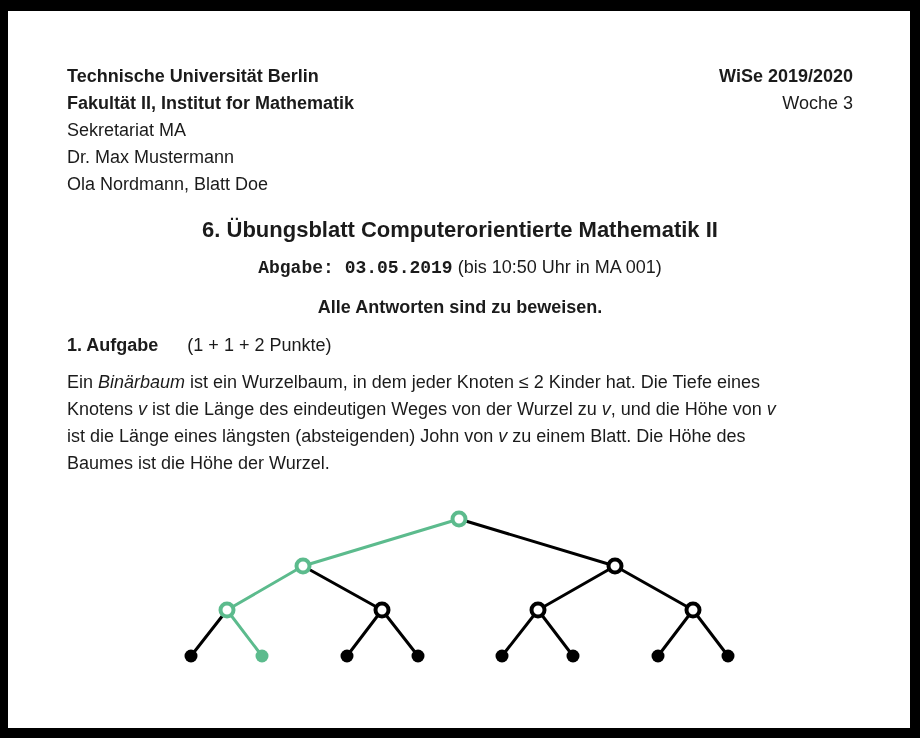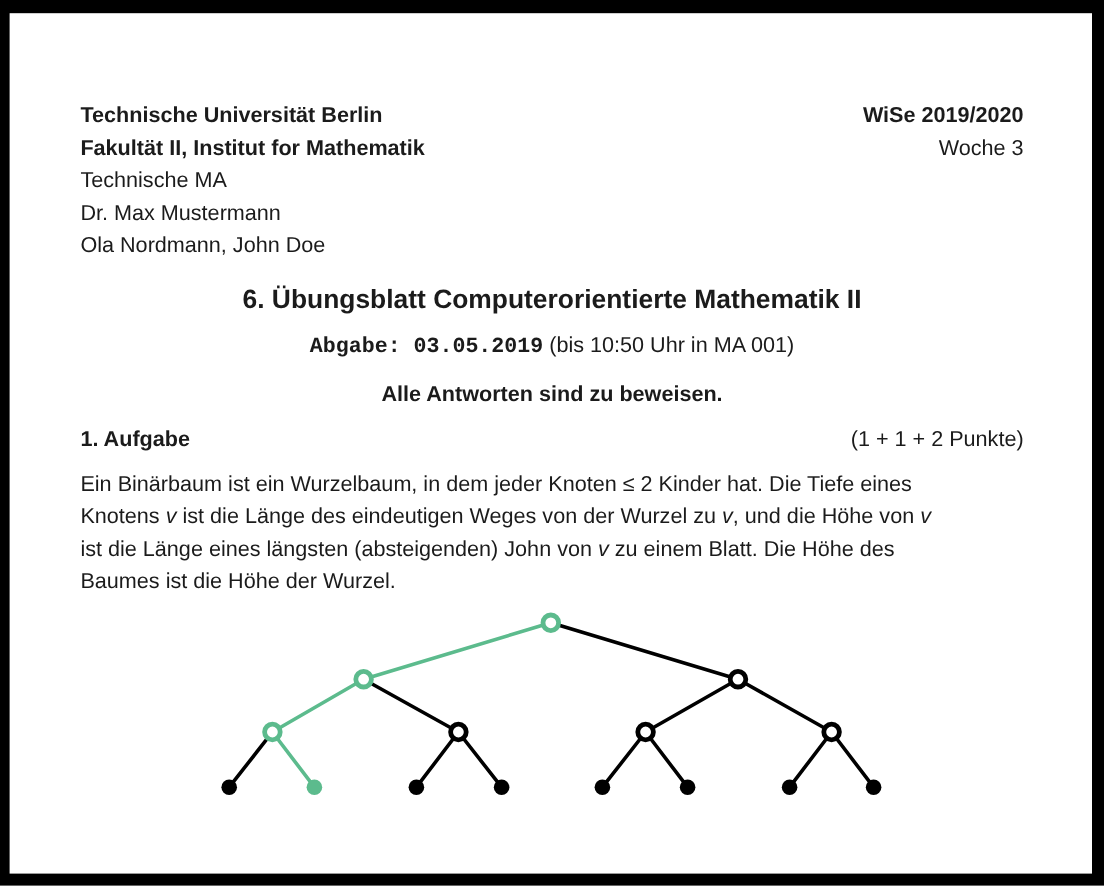--- a/index.html
+++ b/index.html
@@ -9,21 +9,21 @@
     background: #000000;
     position: relative;
     font-family: "Liberation Sans", "DejaVu Sans", sans-serif;
     overflow: hidden;
   }
   .paper {
     position: absolute;
     top: 11px; left: 8px; right: 10px; bottom: 10px;
     background: #ffffff;
     color: #1b1b1b;
-    padding: 72px 57px 0 59px;
+    padding: 52px 57px 0 59px;
     box-sizing: border-box;
   }
   .hdr {
     display: flex;
     justify-content: space-between;
     font-size: 18px;
     line-height: 27px;
   }
   .hdr-right { text-align: right; }
   .b { font-weight: 700; }
@@ -42,21 +42,20 @@
   }
   .note {
     text-align: center;
     font-weight: 700;
     font-size: 18px;
     line-height: 27px;
     margin-top: 12px;
   }
   .task-row {
     display: flex;
-    justify-content: space-between;
     font-size: 18px;
     line-height: 27px;
     margin-top: 11px;
     gap: 29px;
   }
   .task-label { font-weight: 700; }
   .para {
     font-size: 18px;
     line-height: 27px;
     margin-top: 10px;
@@ -71,43 +70,43 @@
 </style>
 </head>
 <body>
 
 <div class="paper">
 
   <div class="hdr">
     <div class="hdr-left">
       <div class="b">Technische Universität Berlin</div>
       <div class="b">Fakultät II, Institut for Mathematik</div>
-      <div>Technische MA</div>
+      <div>Sekretariat MA</div>
       <div>Dr. Max Mustermann</div>
-      <div>Ola Nordmann, John Doe</div>
+      <div>Ola Nordmann, Blatt Doe</div>
     </div>
     <div class="hdr-right">
       <div class="b">WiSe 2019/2020</div>
       <div>Woche 3</div>
     </div>
   </div>
 
   <div class="doc-title">6. Übungsblatt Computerorientierte Mathematik II</div>
 
   <div class="submission"><span style="font-weight: 700; font-family: Liberation Mono, monospace;">Abgabe: 03.05.2019</span><span> (bis 10:50 Uhr in MA 001)</span></div>
 
   <div class="note">Alle Antworten sind zu beweisen.</div>
 
   <div class="task-row">
     <div class="task-label">1. Aufgabe</div>
     <div>(1 + 1 + 2 Punkte)</div>
   </div>
 
   <div class="para">
-    <div class="line"><span>Ein </span><span style="">Binärbaum</span><span> ist ein Wurzelbaum, in dem jeder Knoten ≤ 2 Kinder hat. Die Tiefe eines</span></div>
+    <div class="line"><span>Ein </span><span style="font-style: italic;">Binärbaum</span><span> ist ein Wurzelbaum, in dem jeder Knoten ≤ 2 Kinder hat. Die Tiefe eines</span></div>
     <div class="line"><span>Knotens </span><span style="font-style: italic;">v</span><span> ist die Länge des eindeutigen Weges von der Wurzel zu </span><span style="font-style: italic;">v</span><span>, und die Höhe von </span><span style="font-style: italic;">v</span></div>
     <div class="line"><span>ist die Länge eines längsten (absteigenden) John von </span><span style="font-style: italic;">v</span><span> zu einem Blatt. Die Höhe des</span></div>
     <div class="line"><span>Baumes ist die Höhe der Wurzel.</span></div>
   </div>
 
 </div>
 
 <div class="tree-overlay"><svg viewBox="0 0 920 738" width="920" height="738">
       <line x1="459" y1="519" x2="303" y2="566" stroke="#5cbb8d" stroke-width="3" stroke-linecap="round"></line>
       <line x1="459" y1="519" x2="615" y2="566" stroke="#000000" stroke-width="3" stroke-linecap="round"></line>

